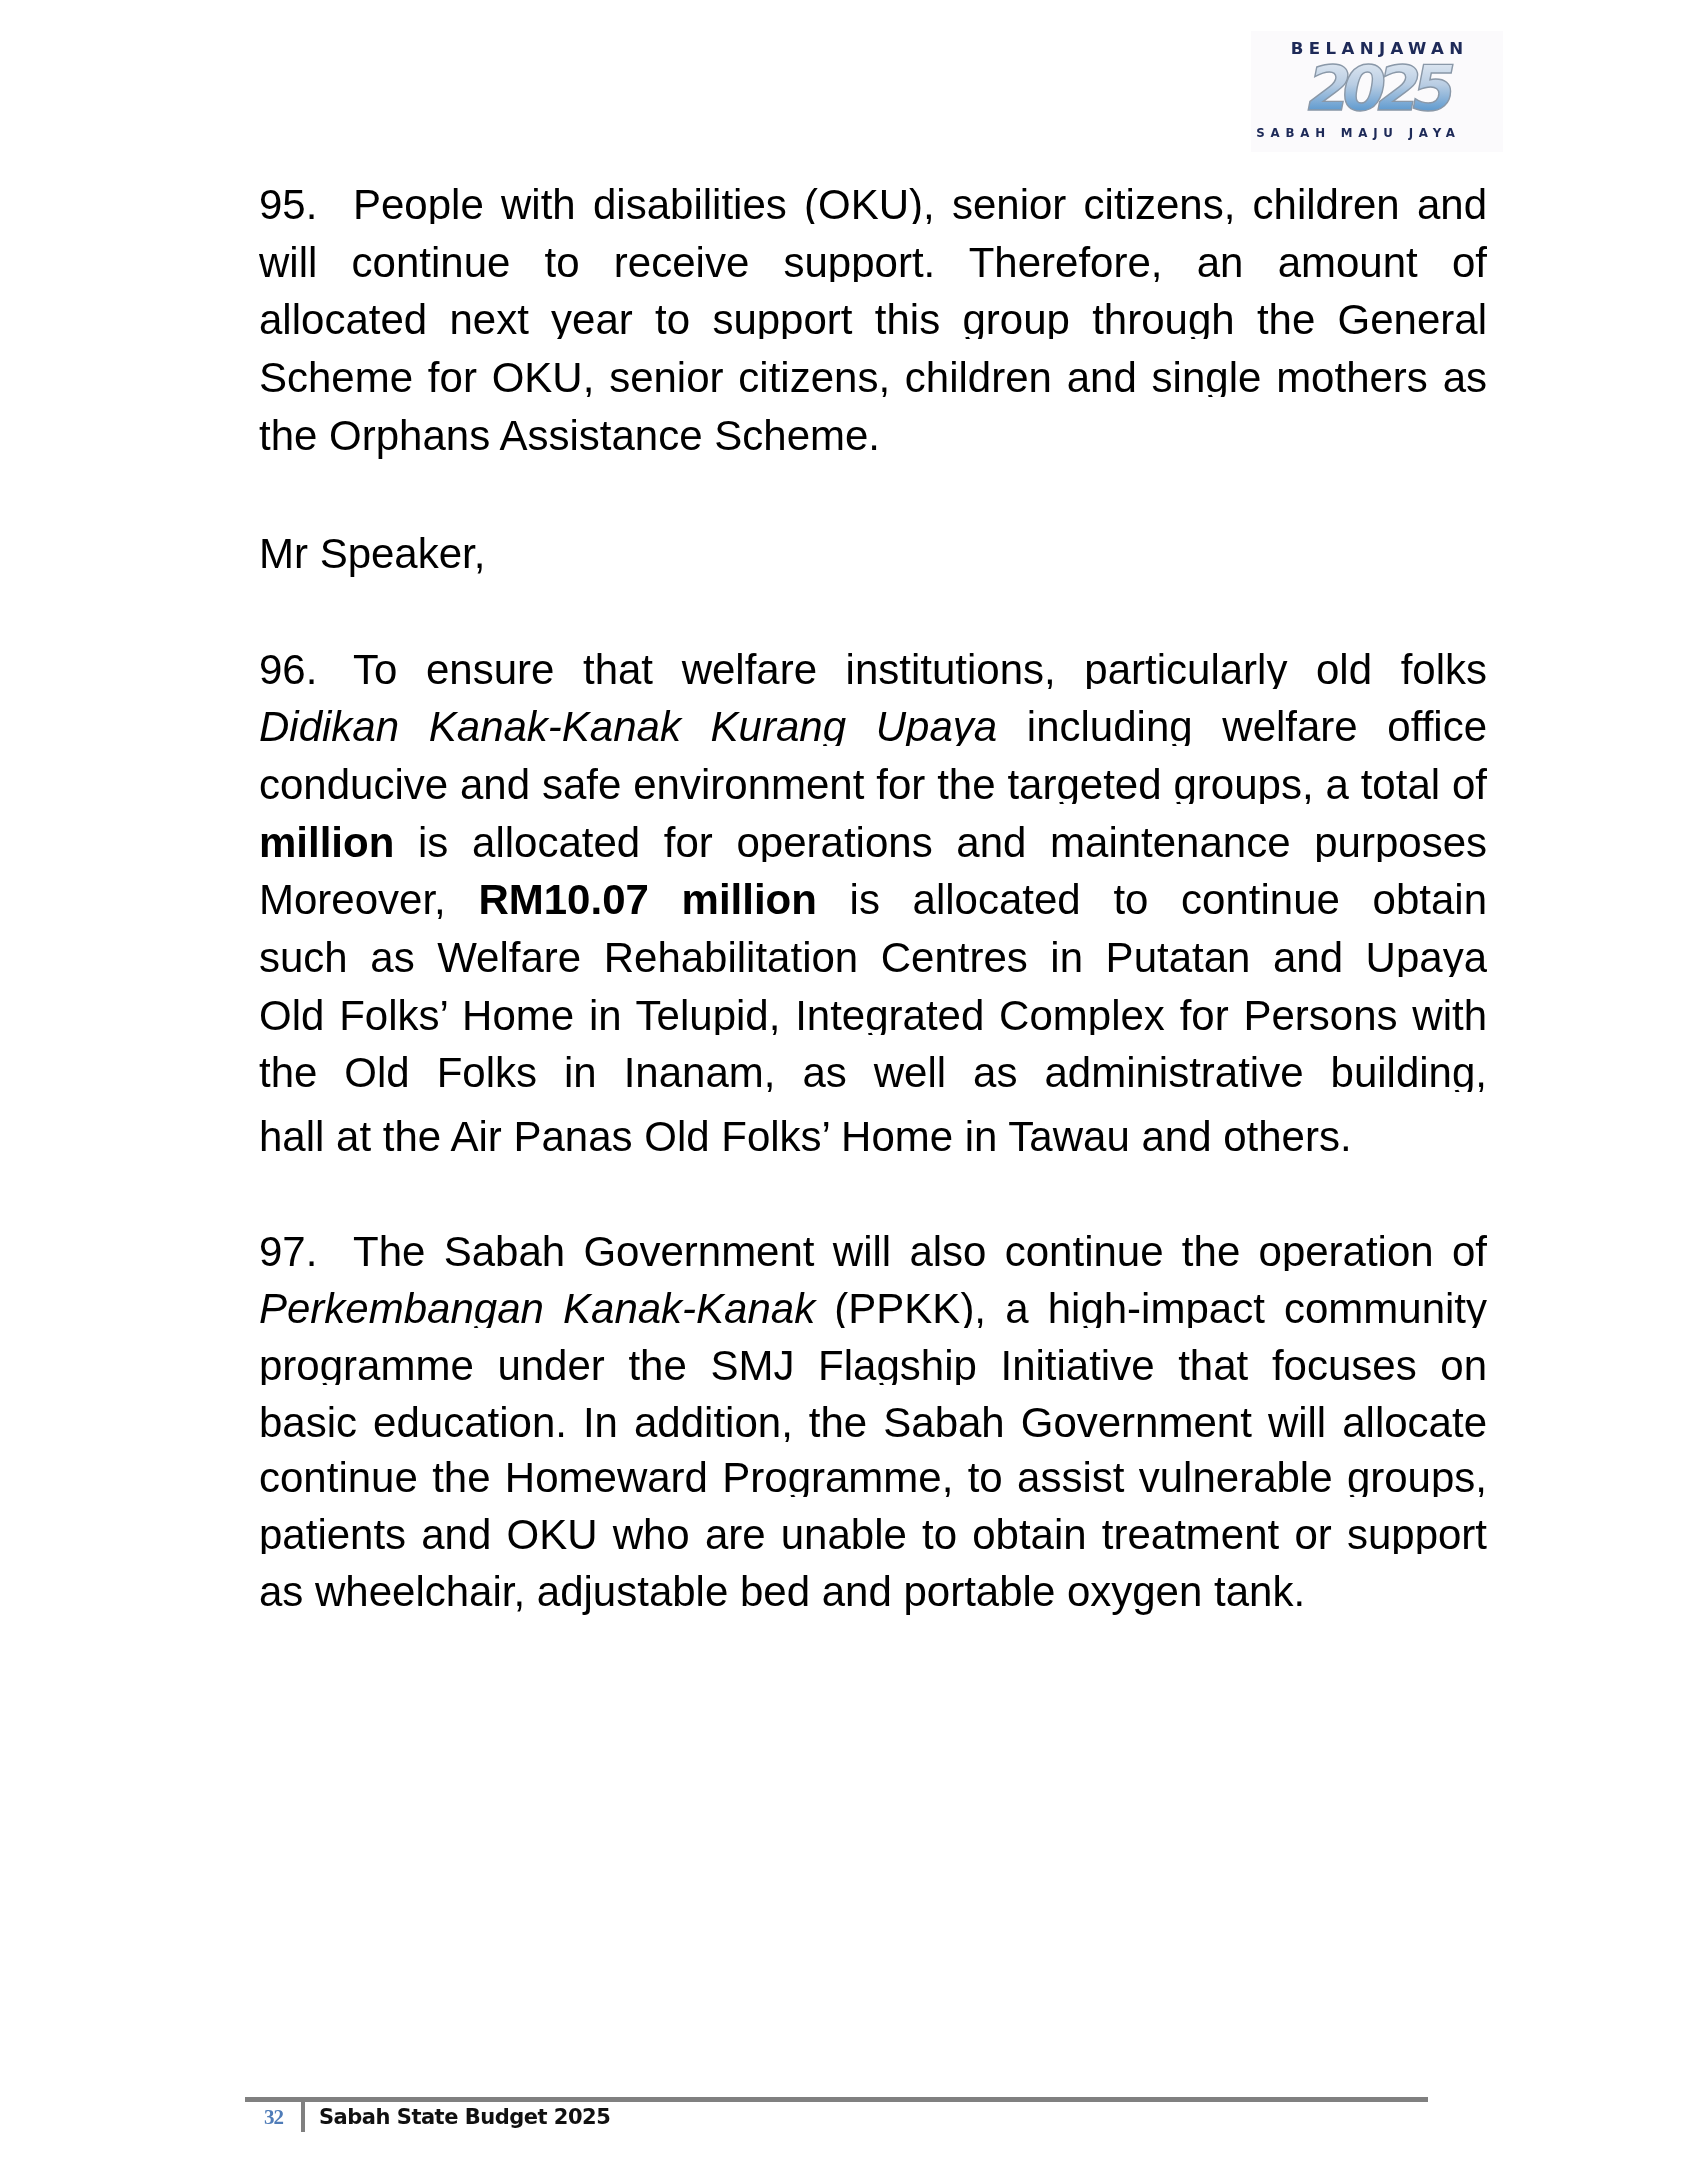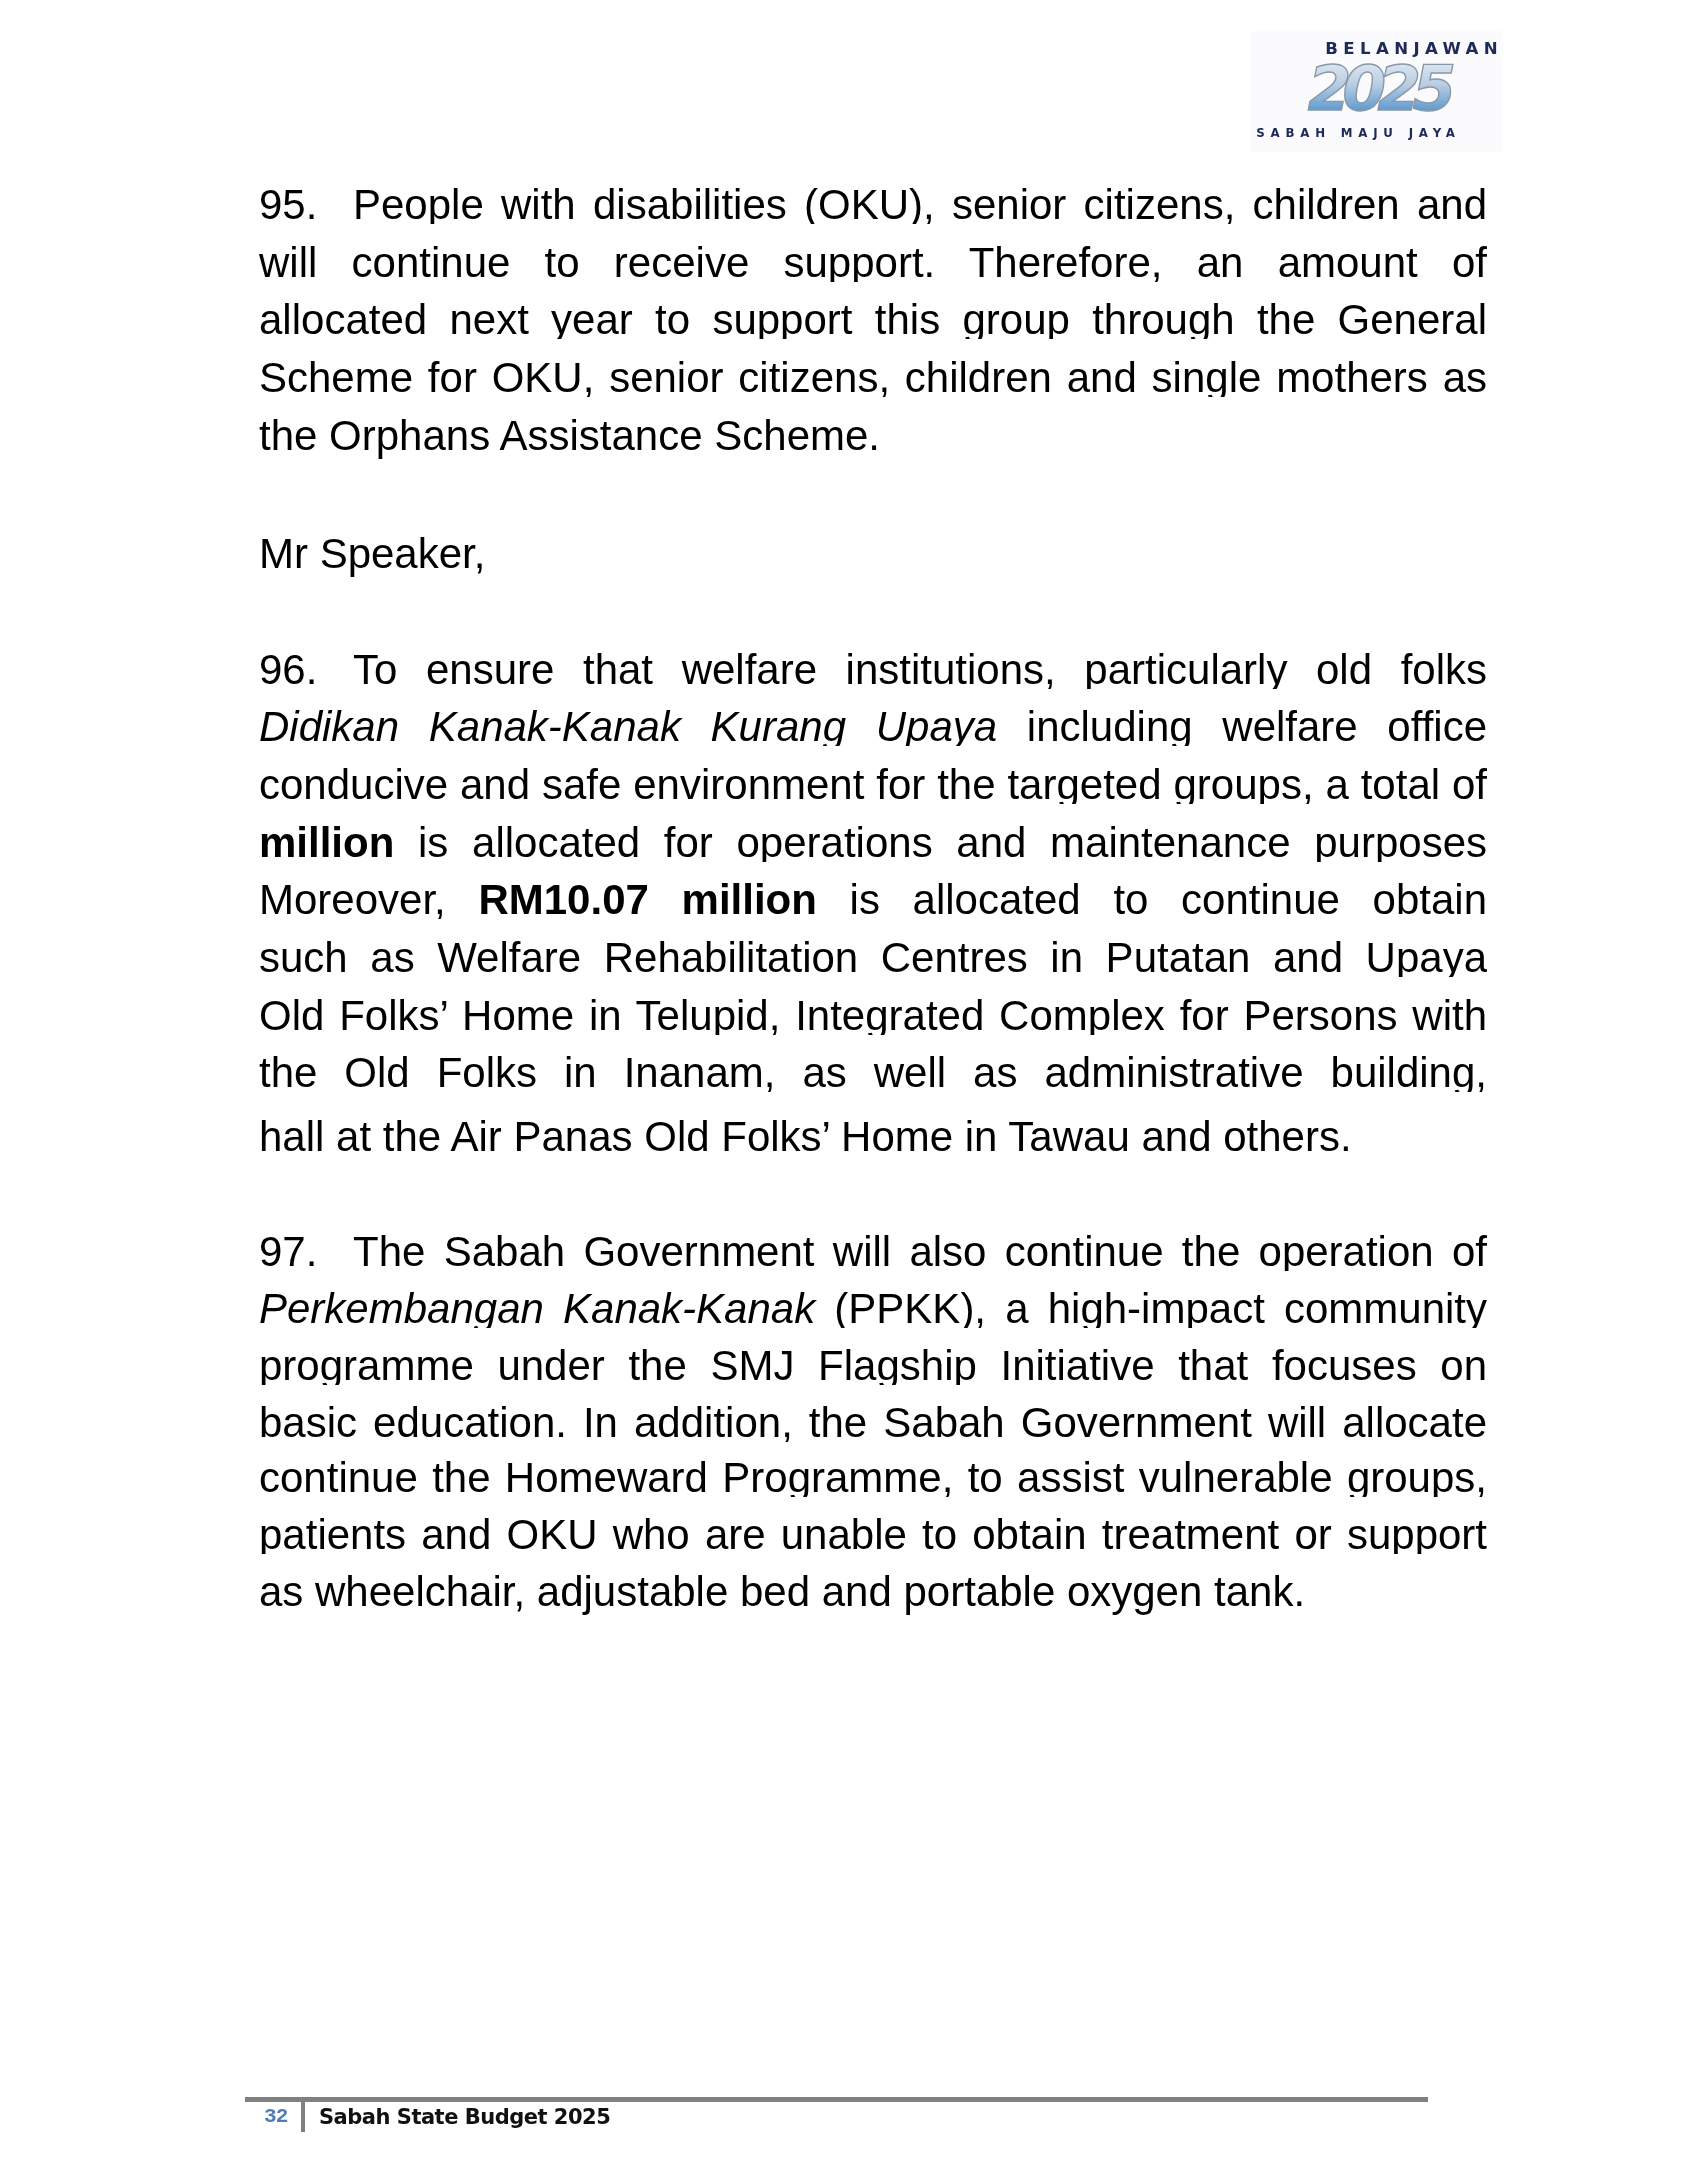--- a/index.html
+++ b/index.html
@@ -2,41 +2,41 @@
 <html style="font-size:14px"><head>
 <meta charset="utf-8">
 <style>
   html, body { margin: 0; padding: 0; background: #ffffff; }
   body { width: 1687px; height: 2184px; position: relative; overflow: hidden;
          font-family: "Liberation Sans", sans-serif; color: #000; }
 
   
   .logo { position: absolute; left: 1251px; top: 31px; width: 252px; height: 121px;
           background: #fbfafc; }
-  .logo-top { position: absolute; left: 0; right: 0; top: 7.9px; text-align: right;
+  .logo-top { position: absolute; left: 0; right: 0; top: 7.9px; text-align: center;
               font-family: "DejaVu Sans", sans-serif; font-weight: bold; font-size: 16.6px;
               letter-spacing: 5.4px; color: #1e2a58; line-height: 19px; padding-left: 5.2px; }
   .logo-year { position: absolute; left: 0; right: 0; top: 30px; height: 58px; text-align: right; }
   .logo-year svg { display: block; margin: 0 auto; }
   .logo-bottom { position: absolute; left: 0; right: 0; top: 95px; text-align: left;
                  font-family: "DejaVu Sans", sans-serif; font-weight: bold; font-size: 11.8px;
                  letter-spacing: 5.8px; color: #1e2a58; line-height: 14px; padding-left: 5.2px; }
 
   
   .line { position: absolute; left: 259px; width: 1228px; font-size: 42px; line-height: 38px;
           white-space: nowrap; }
   .line.j { text-align: justify; text-align-last: justify; white-space: normal; height: 38px; overflow: hidden; }
   .line b { font-weight: bold; }
   .line i { font-style: italic; }
   .num { display: inline-block; width: 94px; text-align-last: left; }
 
   
   .footer-rule { position: absolute; left: 245px; top: 2097px; width: 1183px; height: 5.2px; background: #808080; }
   .footer-sep { position: absolute; left: 301px; top: 2097px; width: 4.4px; height: 35px; background: #808080; }
-  .footer-page { position: absolute; left: 264px; top: 2104px; font-family: Liberation Mono, monospace;
+  .footer-page { position: absolute; left: 264px; top: 2104px; font-family: Liberation Serif, serif;
                  font-size: 21px; font-weight: bold; color: #4f7cb8; line-height: 26px; letter-spacing: -0.9px; }
   .footer-title { position: absolute; left: 319px; top: 2104px; font-family: "DejaVu Sans", sans-serif;
                   font-size: 21px; font-weight: bold; color: #111; line-height: 26px; letter-spacing: -0.5px; }
 </style>
 </head>
 <body>
 
 <div class="logo">
   <div class="logo-top">BELANJAWAN</div>
   <div class="logo-year">

